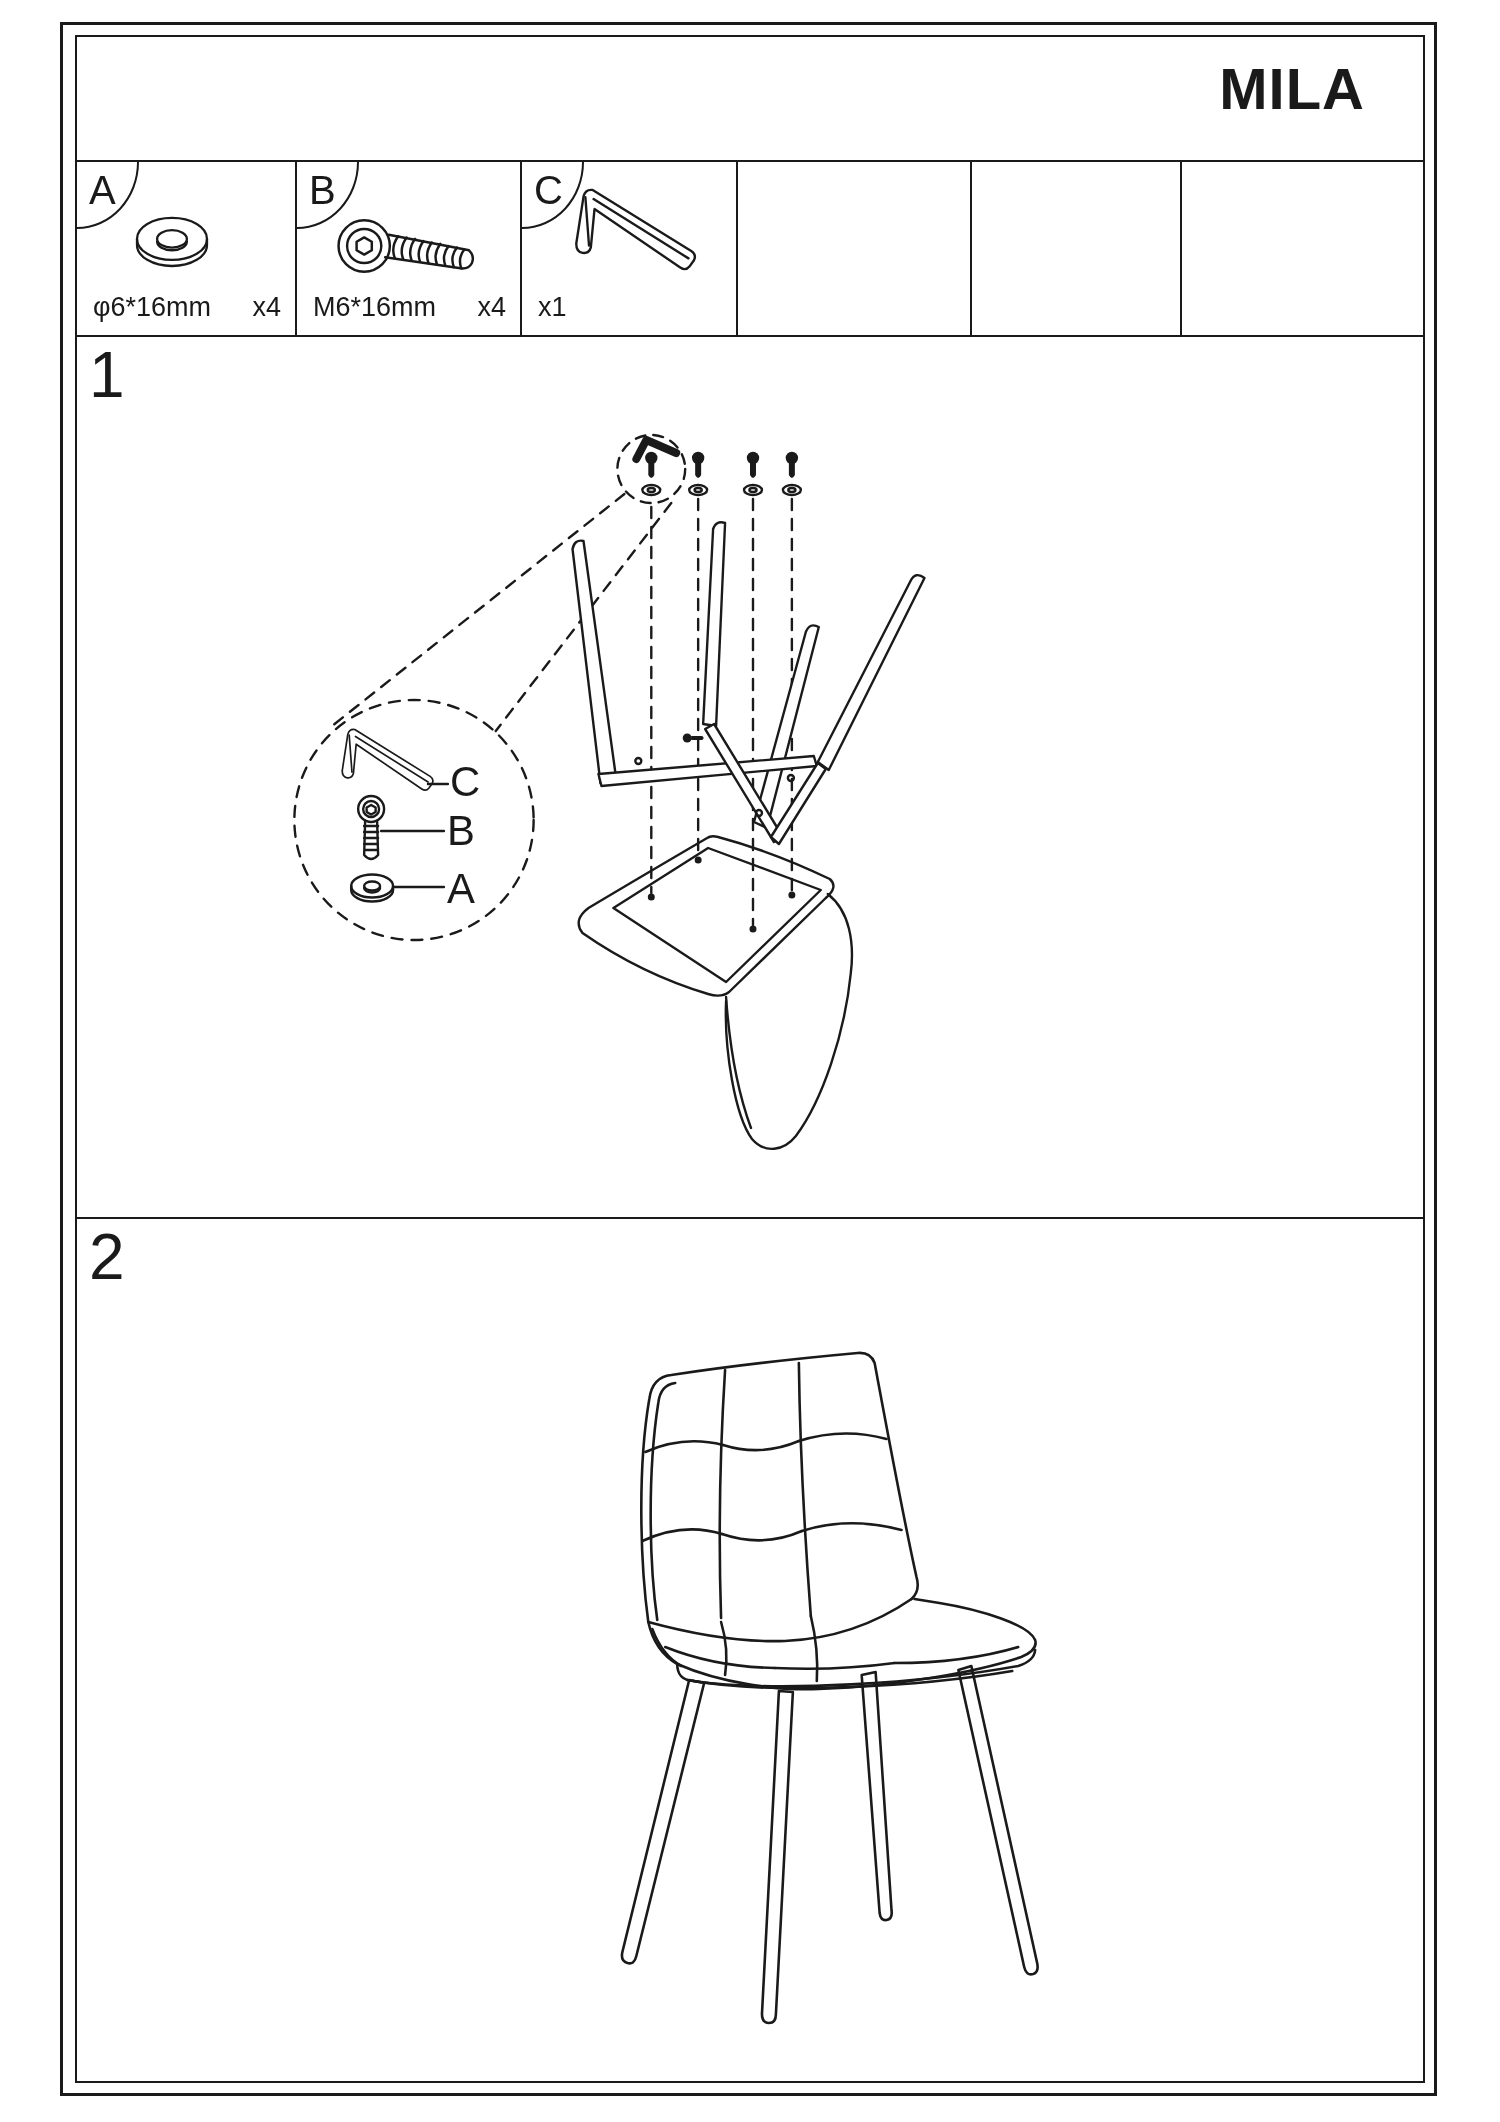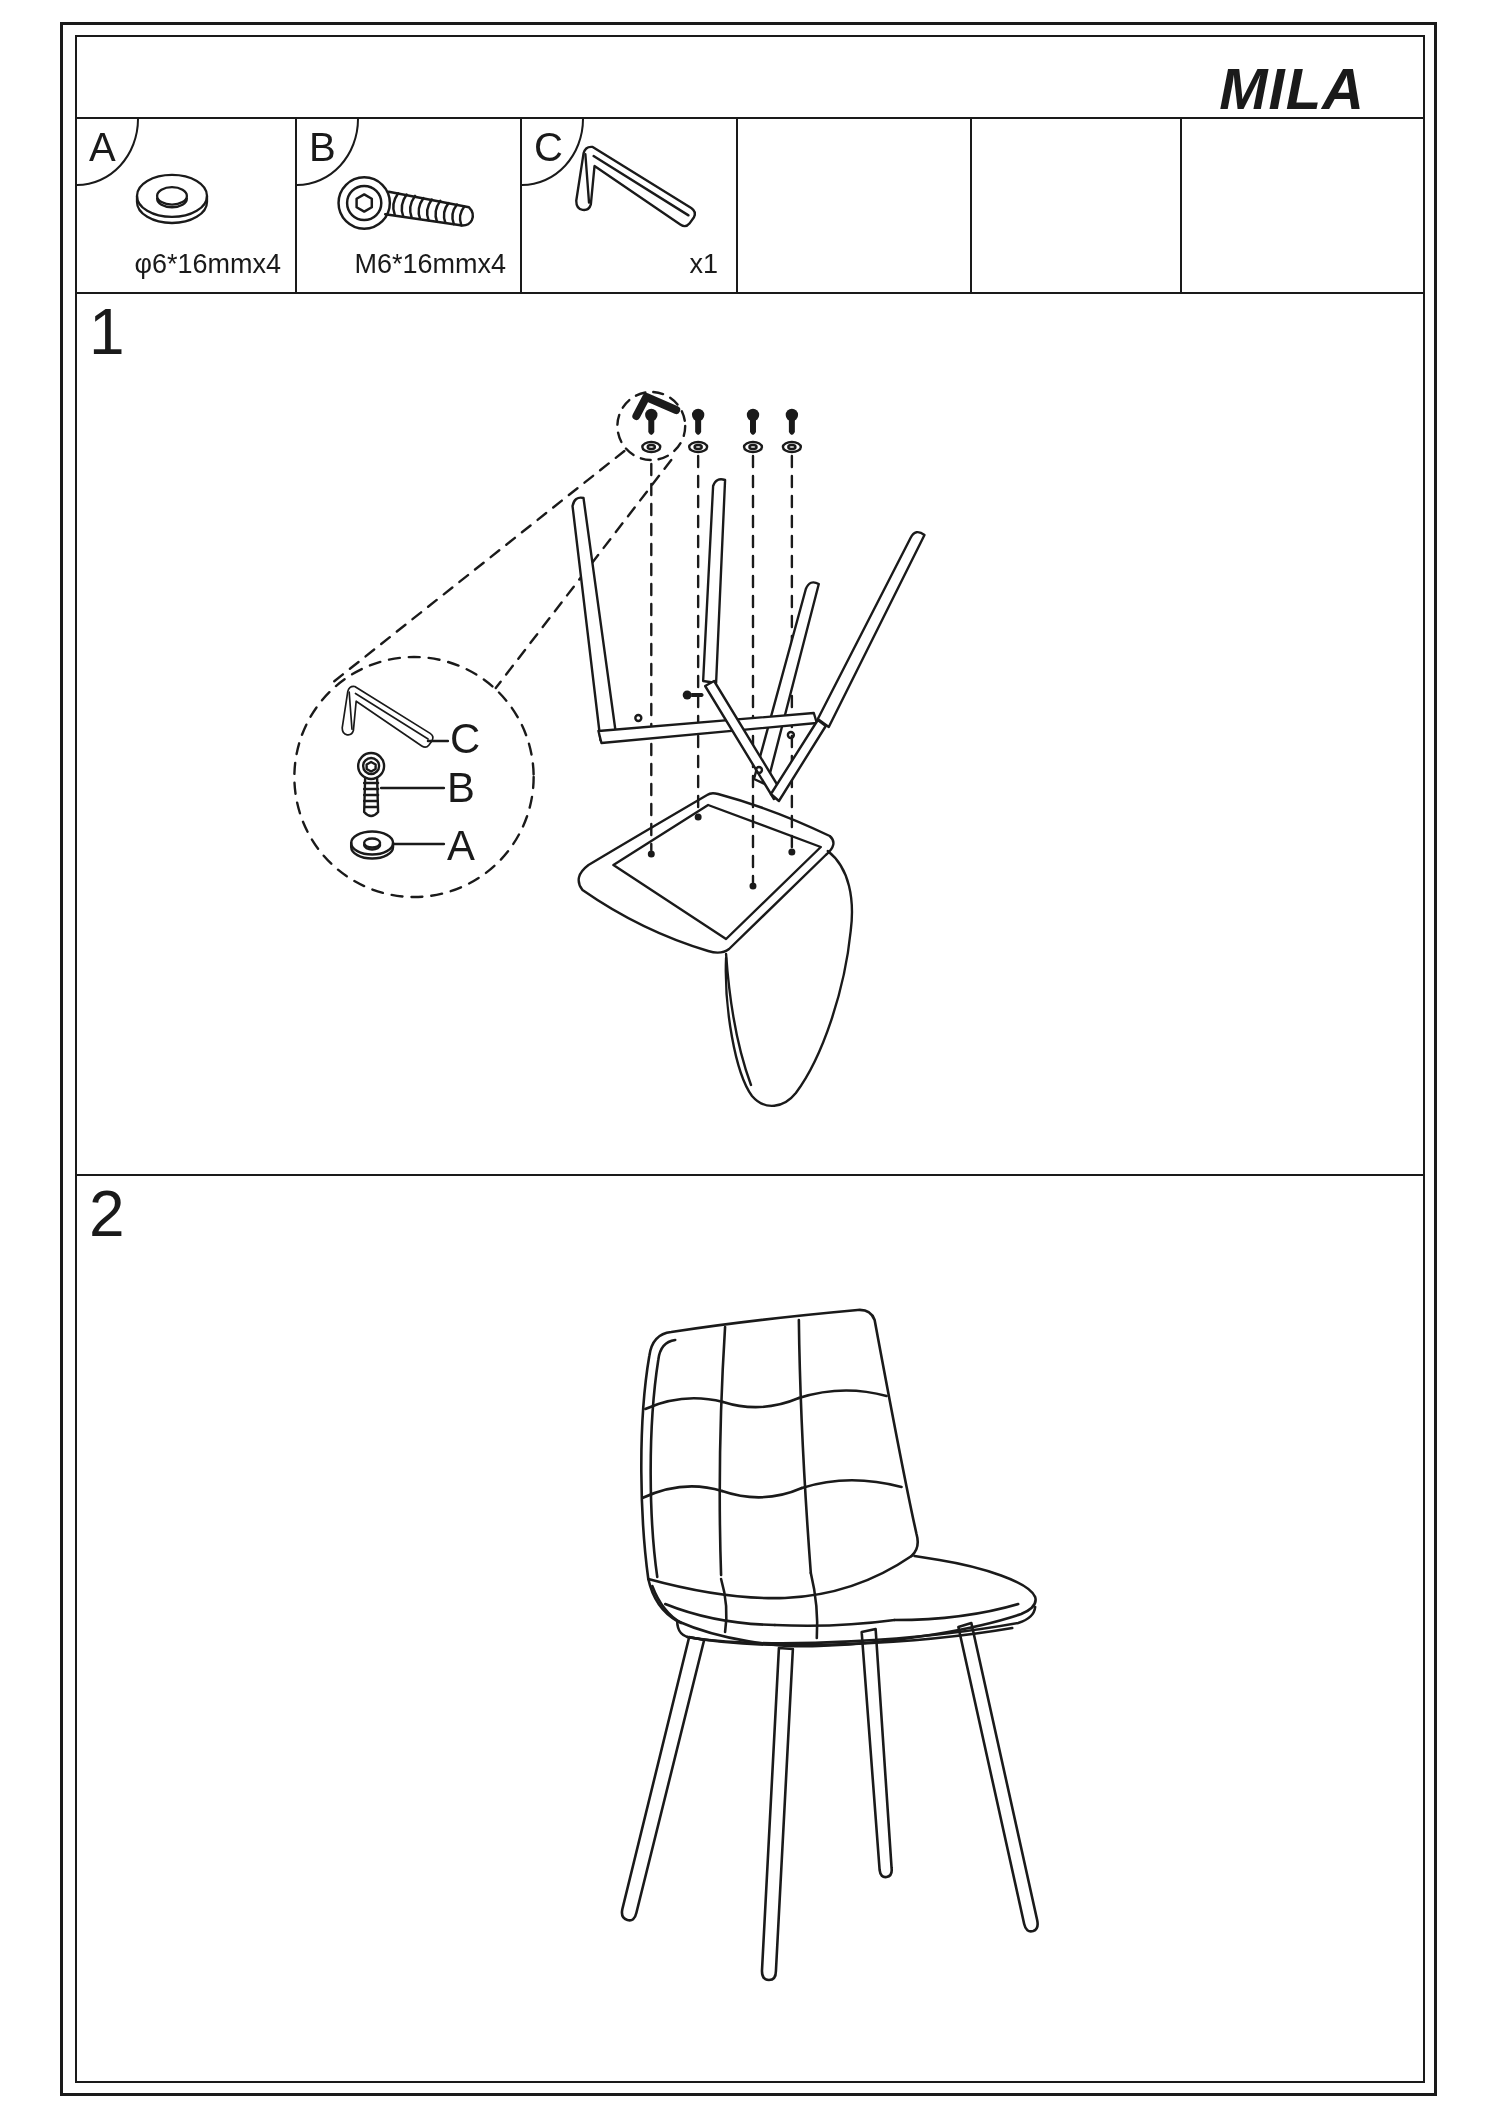--- a/index.html
+++ b/index.html
@@ -2,38 +2,38 @@
 <html><head>
 <meta charset="utf-8">
 <style>
   * { margin:0; padding:0; box-sizing:border-box; }
   html,body { width:1500px; height:2122px; background:#ffffff;
               font-family:"Liberation Sans","DejaVu Sans",sans-serif; color:#1a1a1a; }
   .outer-border { position:absolute; left:60px; top:22px; width:1377px; height:2074px;
                   border:3px solid #1a1a1a; background:#fff; }
   .frame { position:absolute; left:12px; top:10px; width:1350px; height:2048px;
            border:2px solid #1a1a1a; }
-  .title-block { position:relative; height:82px; border-bottom:2px solid #1a1a1a;font-style:italic; }
+  .title-block { position:relative; height:125px; border-bottom:2px solid #1a1a1a; }
   .title { position:absolute; right:58px; top:0; height:103px; line-height:103px;
            font-size:58px; font-weight:bold; letter-spacing:1px; }
   .parts-row { position:relative; height:175px; border-bottom:2px solid #1a1a1a;
                display:flex; }
   .cell { position:relative; height:100%; border-right:2px solid #1a1a1a; overflow:hidden; }
   .cell:last-child { border-right:none; }
   .c-a { width:220px; } .c-b { width:225px; } .c-c { width:216px; }
   .c-e1 { width:234px; } .c-e2 { width:210px; } .c-e3 { flex:1; }
   .corner-arc { position:absolute; left:-62px; top:-67px; width:124px; height:134px;
                 border:2px solid #1a1a1a; border-radius:50%; }
   .cell-letter { position:absolute; left:12px; top:6px; font-size:40px; }
   .part-icon { position:absolute; }
   .icon-washer { left:45px; top:48px; width:100px; height:70px; }
   .icon-screw  { left:33px; top:44px; width:152px; height:80px; }
   .icon-key    { left:36px; top:14px; width:146px; height:110px; }
   .caption { position:absolute; left:16px; right:14px; bottom:12px;
-             display:flex; justify-content:flex-end; font-size:27px; }
+             display:flex; justify-content:space-between; font-size:27px; }
   .caption.qty-only { right:18px; }
   .step { position:relative; }
   .step1 { height:882px; border-bottom:2px solid #1a1a1a; }
   .step2 { height:886px; }
   .step-number { position:absolute; left:12px; top:6px; font-size:64px; line-height:1; z-index:2; }
   .diagram { position:absolute; left:0; top:0; width:100%; height:100%; }
   svg text { font-family:"Liberation Sans","DejaVu Sans",sans-serif; font-size:42px;
              fill:#1a1a1a; stroke:none; }
 </style>
 </head>

